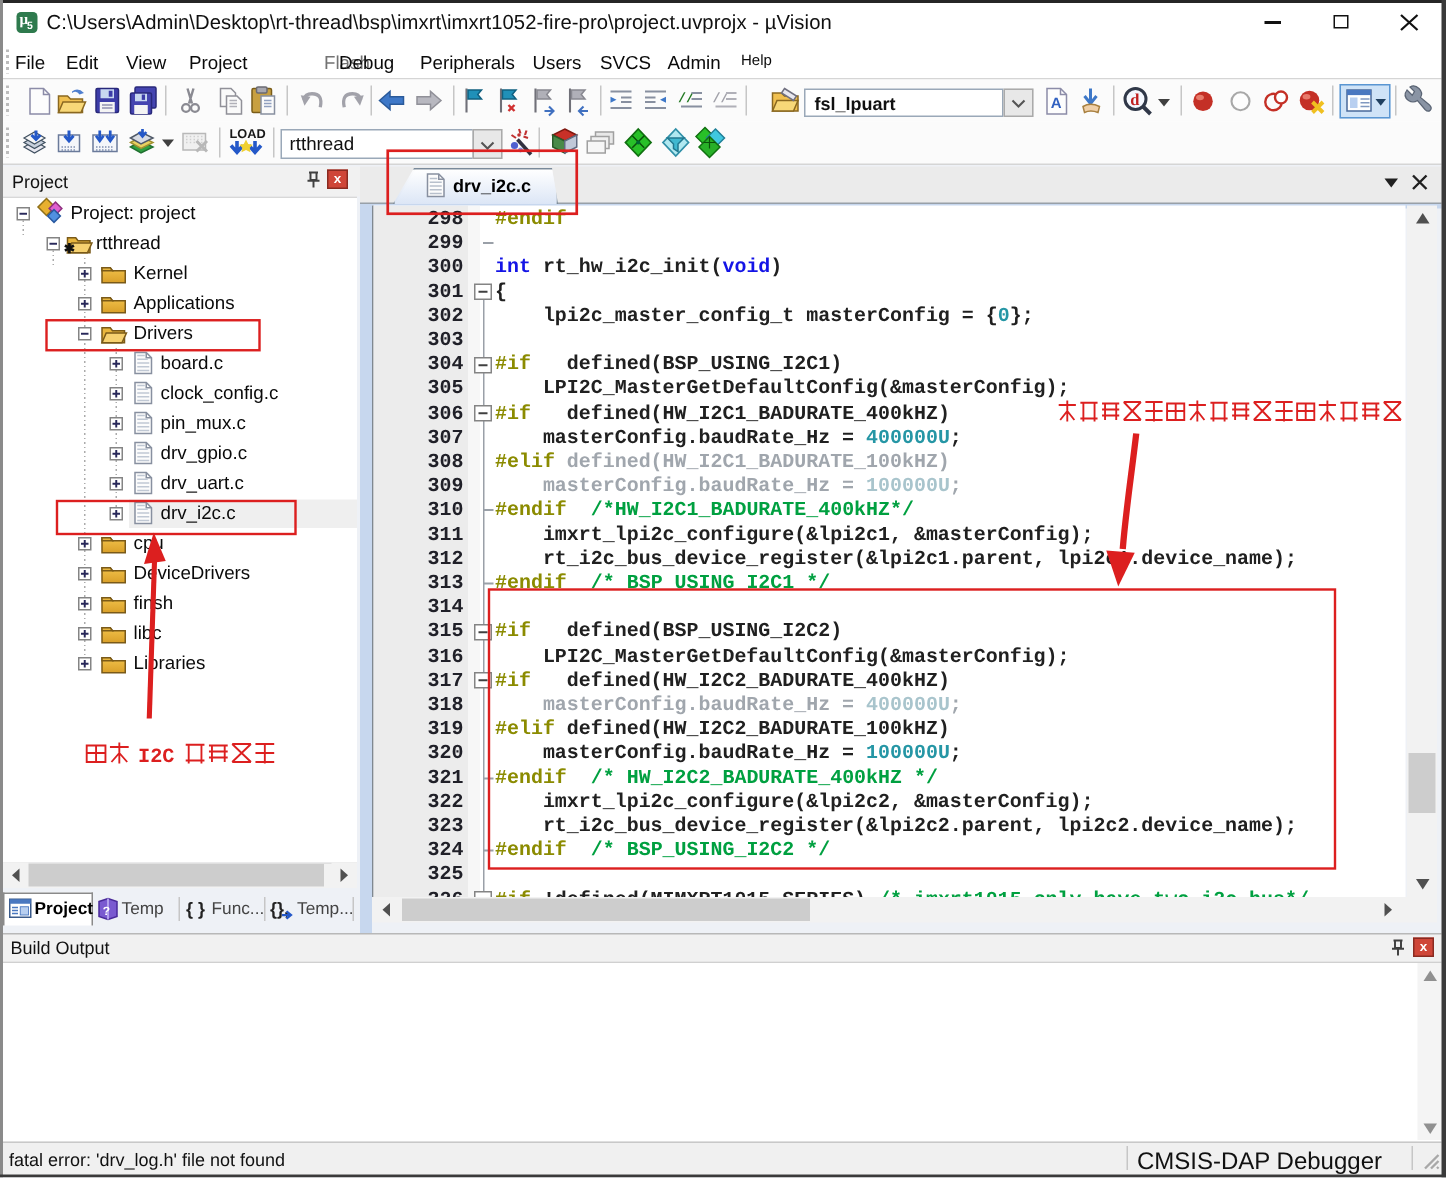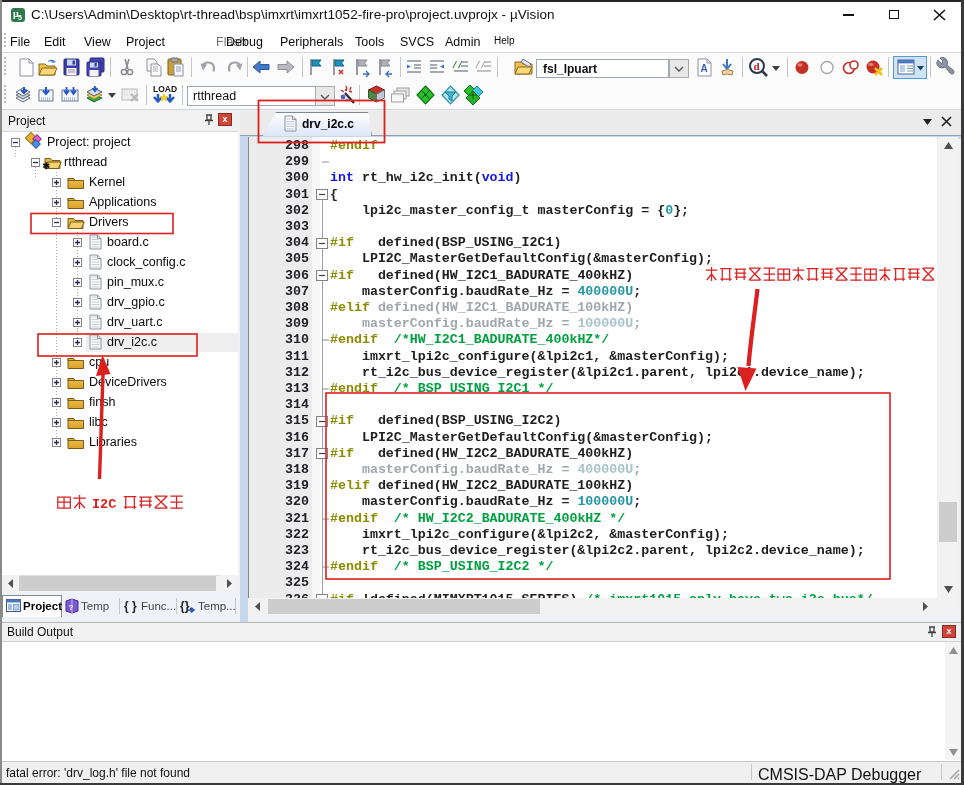--- a/index.html
+++ b/index.html
@@ -26,21 +26,21 @@
     <path d="M1 1 L12 11 M12 1 L1 11" stroke="#111" stroke-width="1.5"></path>
   </svg>
 <div class="abs" style="left:2px;top:28px;width:959px;height:24px;background:#ffffff;"></div>
 <div class="abs" style="left:10px;top:35px;font-size:12.5px;color:#0a0a0a;">File</div>
 <div class="abs" style="left:44px;top:35px;font-size:12.5px;color:#0a0a0a;">Edit</div>
 <div class="abs" style="left:84px;top:35px;font-size:12.5px;color:#0a0a0a;">View</div>
 <div class="abs" style="left:126px;top:35px;font-size:12.5px;color:#0a0a0a;">Project</div>
 <div class="abs" style="left:180px;top:35px;font-size:12.5px;color:#737373;margin-left:36px;">Flash</div>
 <div class="abs" style="left:226px;top:35px;font-size:12.5px;color:#0a0a0a;">Debug</div>
 <div class="abs" style="left:280px;top:35px;font-size:12.5px;color:#0a0a0a;">Peripherals</div>
-<div class="abs" style="left:355px;top:35px;font-size:12.5px;color:#0a0a0a;">Tools</div>
+<div class="abs" style="left:355px;top:35px;font-size:12.5px;color:#0a0a0a;">Users</div>
 <div class="abs" style="left:400px;top:35px;font-size:12.5px;color:#0a0a0a;">SVCS</div>
 <div class="abs" style="left:445px;top:35px;font-size:12.5px;color:#0a0a0a;">Admin</div>
 <div class="abs" style="left:494px;top:35px;font-size:10px;color:#0a0a0a;">Help</div>
 <div class="abs" style="left:2px;top:52px;width:959px;height:1px;background:#d5d5d5;"></div>
 <div class="abs" style="left:2px;top:53px;width:959px;height:28px;background:#fbfbfb;"></div>
 <div class="abs" style="left:2px;top:81px;width:959px;height:29px;background:#fbfbfb;"></div>
 <div class="abs" style="left:2px;top:109px;width:959px;height:1px;background:#d5d5d5;"></div>
 <div class="abs" style="left:4px;top:33px;width:2px;height:16px;background:repeating-linear-gradient(#bbb 0 2px,transparent 2px 4px);"></div>
 <div class="abs" style="left:4px;top:57px;width:2px;height:20px;background:repeating-linear-gradient(#bbb 0 2px,transparent 2px 4px);"></div>
 <div class="abs" style="left:4px;top:85px;width:2px;height:20px;background:repeating-linear-gradient(#bbb 0 2px,transparent 2px 4px);"></div>

